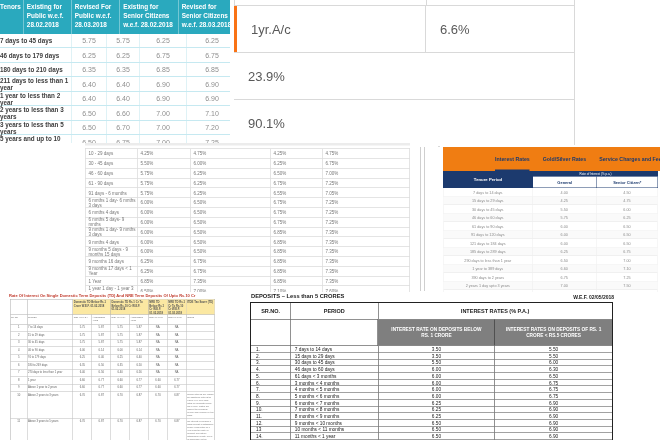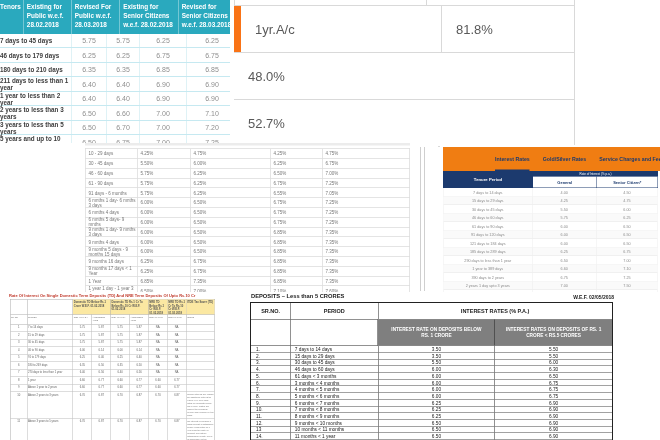--- a/index.html
+++ b/index.html
@@ -12,21 +12,21 @@
   .rA .hd>div{padding:3px 2px 4px 3px;border-right:1px solid rgba(255,255,255,.35);box-sizing:border-box;}
   .rA .r{display:flex;height:13.5px;align-items:center;border-bottom:1px solid #c6e9f1;font-size:7px;color:#8f8f8f;}
   .rA .r>div{box-sizing:border-box;border-right:1px solid #dff2f6;height:100%;display:flex;align-items:center;justify-content:center;}
   .rA .c0{width:75px;}.rA .c1{width:35px;}.rA .c2{width:33px;}.rA .c3{width:47px;}.rA .c4{width:50px;border-right:none!important;}
   .rA .r .c0{justify-content:flex-start;padding-left:3px;color:#3c3c3c;font-weight:bold;font-size:6.3px;}
   
   .rB{position:absolute;left:230px;top:0;width:345px;height:143px;background:#fff;}
   .rB .stub{position:absolute;top:0;width:1px;height:5px;background:#d9d9d9;}
   .rB .tbl{position:absolute;left:4px;top:5px;width:341px;border-top:1px solid #d9d9d9;}
   .rB .r{display:flex;height:46px;border-bottom:1px solid #d9d9d9;font-size:13px;color:#595959;}
-  .rB .lab{width:208px;border-left:7px solid #f97316;border-right:1px solid #d9d9d9;display:flex;align-items:center;padding-left:14px;box-sizing:border-box;}
+  .rB .lab{width:192px;border-left:3px solid #f97316;border-right:1px solid #d9d9d9;display:flex;align-items:center;padding-left:14px;box-sizing:border-box;}
   .rB .val{flex:1;border-right:1px solid #d9d9d9;display:flex;align-items:center;padding-left:14px;box-sizing:border-box;}
   
   .rC{position:absolute;left:0;top:143px;width:438px;height:149px;overflow:hidden;background:#fff;}
   .rC .inner{width:876px;height:298px;transform:scale(.5);transform-origin:0 0;position:relative;}
   .rC .sliver{position:absolute;left:170px;top:0;width:650px;height:5px;background:#ececec;}
   .rC .tbl{position:absolute;left:170px;top:11px;width:650px;border:1px solid #c9c9c9;border-bottom:none;box-sizing:border-box;}
   .rC .r{display:flex;height:18.6px;border-bottom:1px solid #c9c9c9;font-size:9px;color:#777;align-items:center;}
   .rC .r>div{box-sizing:border-box;border-right:1px solid #c9c9c9;height:100%;display:flex;align-items:center;padding-left:6px;}
   .rC .k0{width:104px;}.rC .k1{width:106px;}.rC .k2{width:160px;}.rC .k3{width:104px;}.rC .k4{width:174px;border-right:none!important;}
   
@@ -167,29 +167,29 @@
   </div>
 
   <div class="rB">
     <div class="stub" style="left:4px"></div>
     <div class="stub" style="left:196px"></div>
     <div class="stub" style="left:344px"></div>
     <div class="tbl">
 
         <div class="r">
           <div class="lab">1yr.A/c</div>
-          <div class="val">81.8%</div>
+          <div class="val">6.6%</div>
         </div>
 
         <div class="r">
-          <div class="val">48.0%</div>
+          <div class="val">23.9%</div>
         </div>
 
         <div class="r">
-          <div class="val">52.7%</div>
+          <div class="val">90.1%</div>
         </div>
       </div>
   </div>
 
   <div class="rC">
     <div class="inner">
       <div class="sliver"></div>
       <div class="tbl">
 
           <div class="r">

